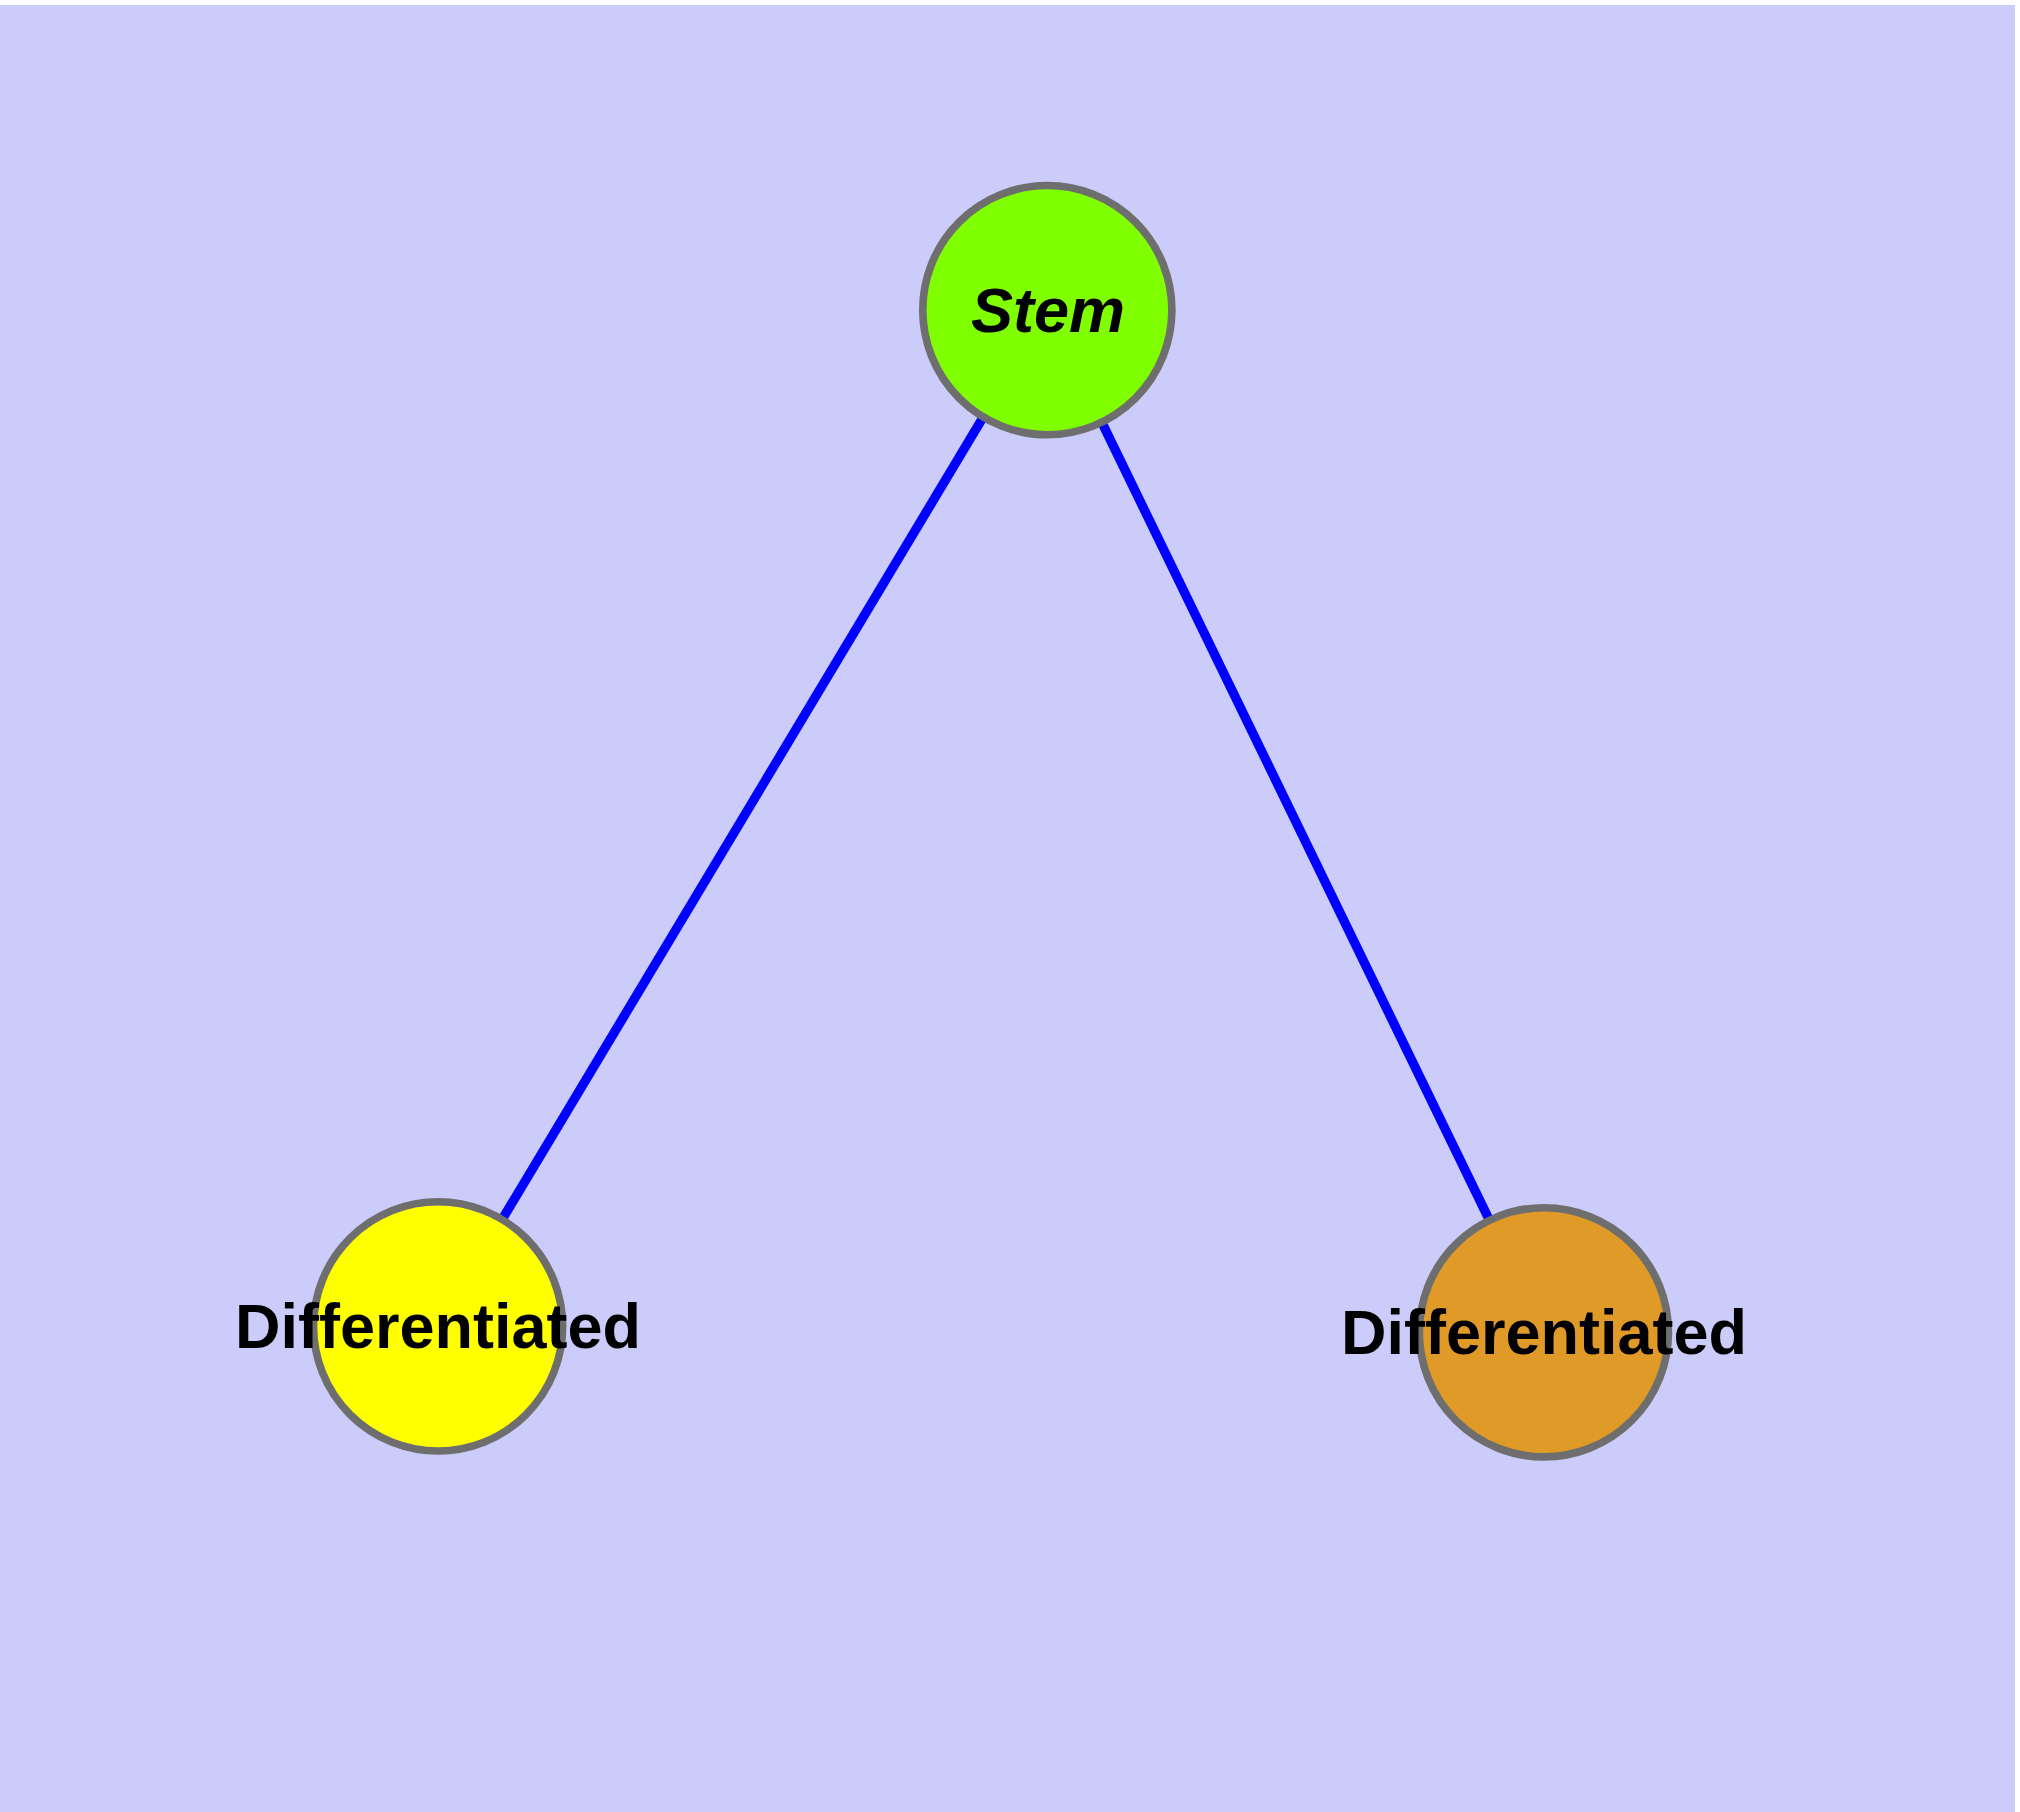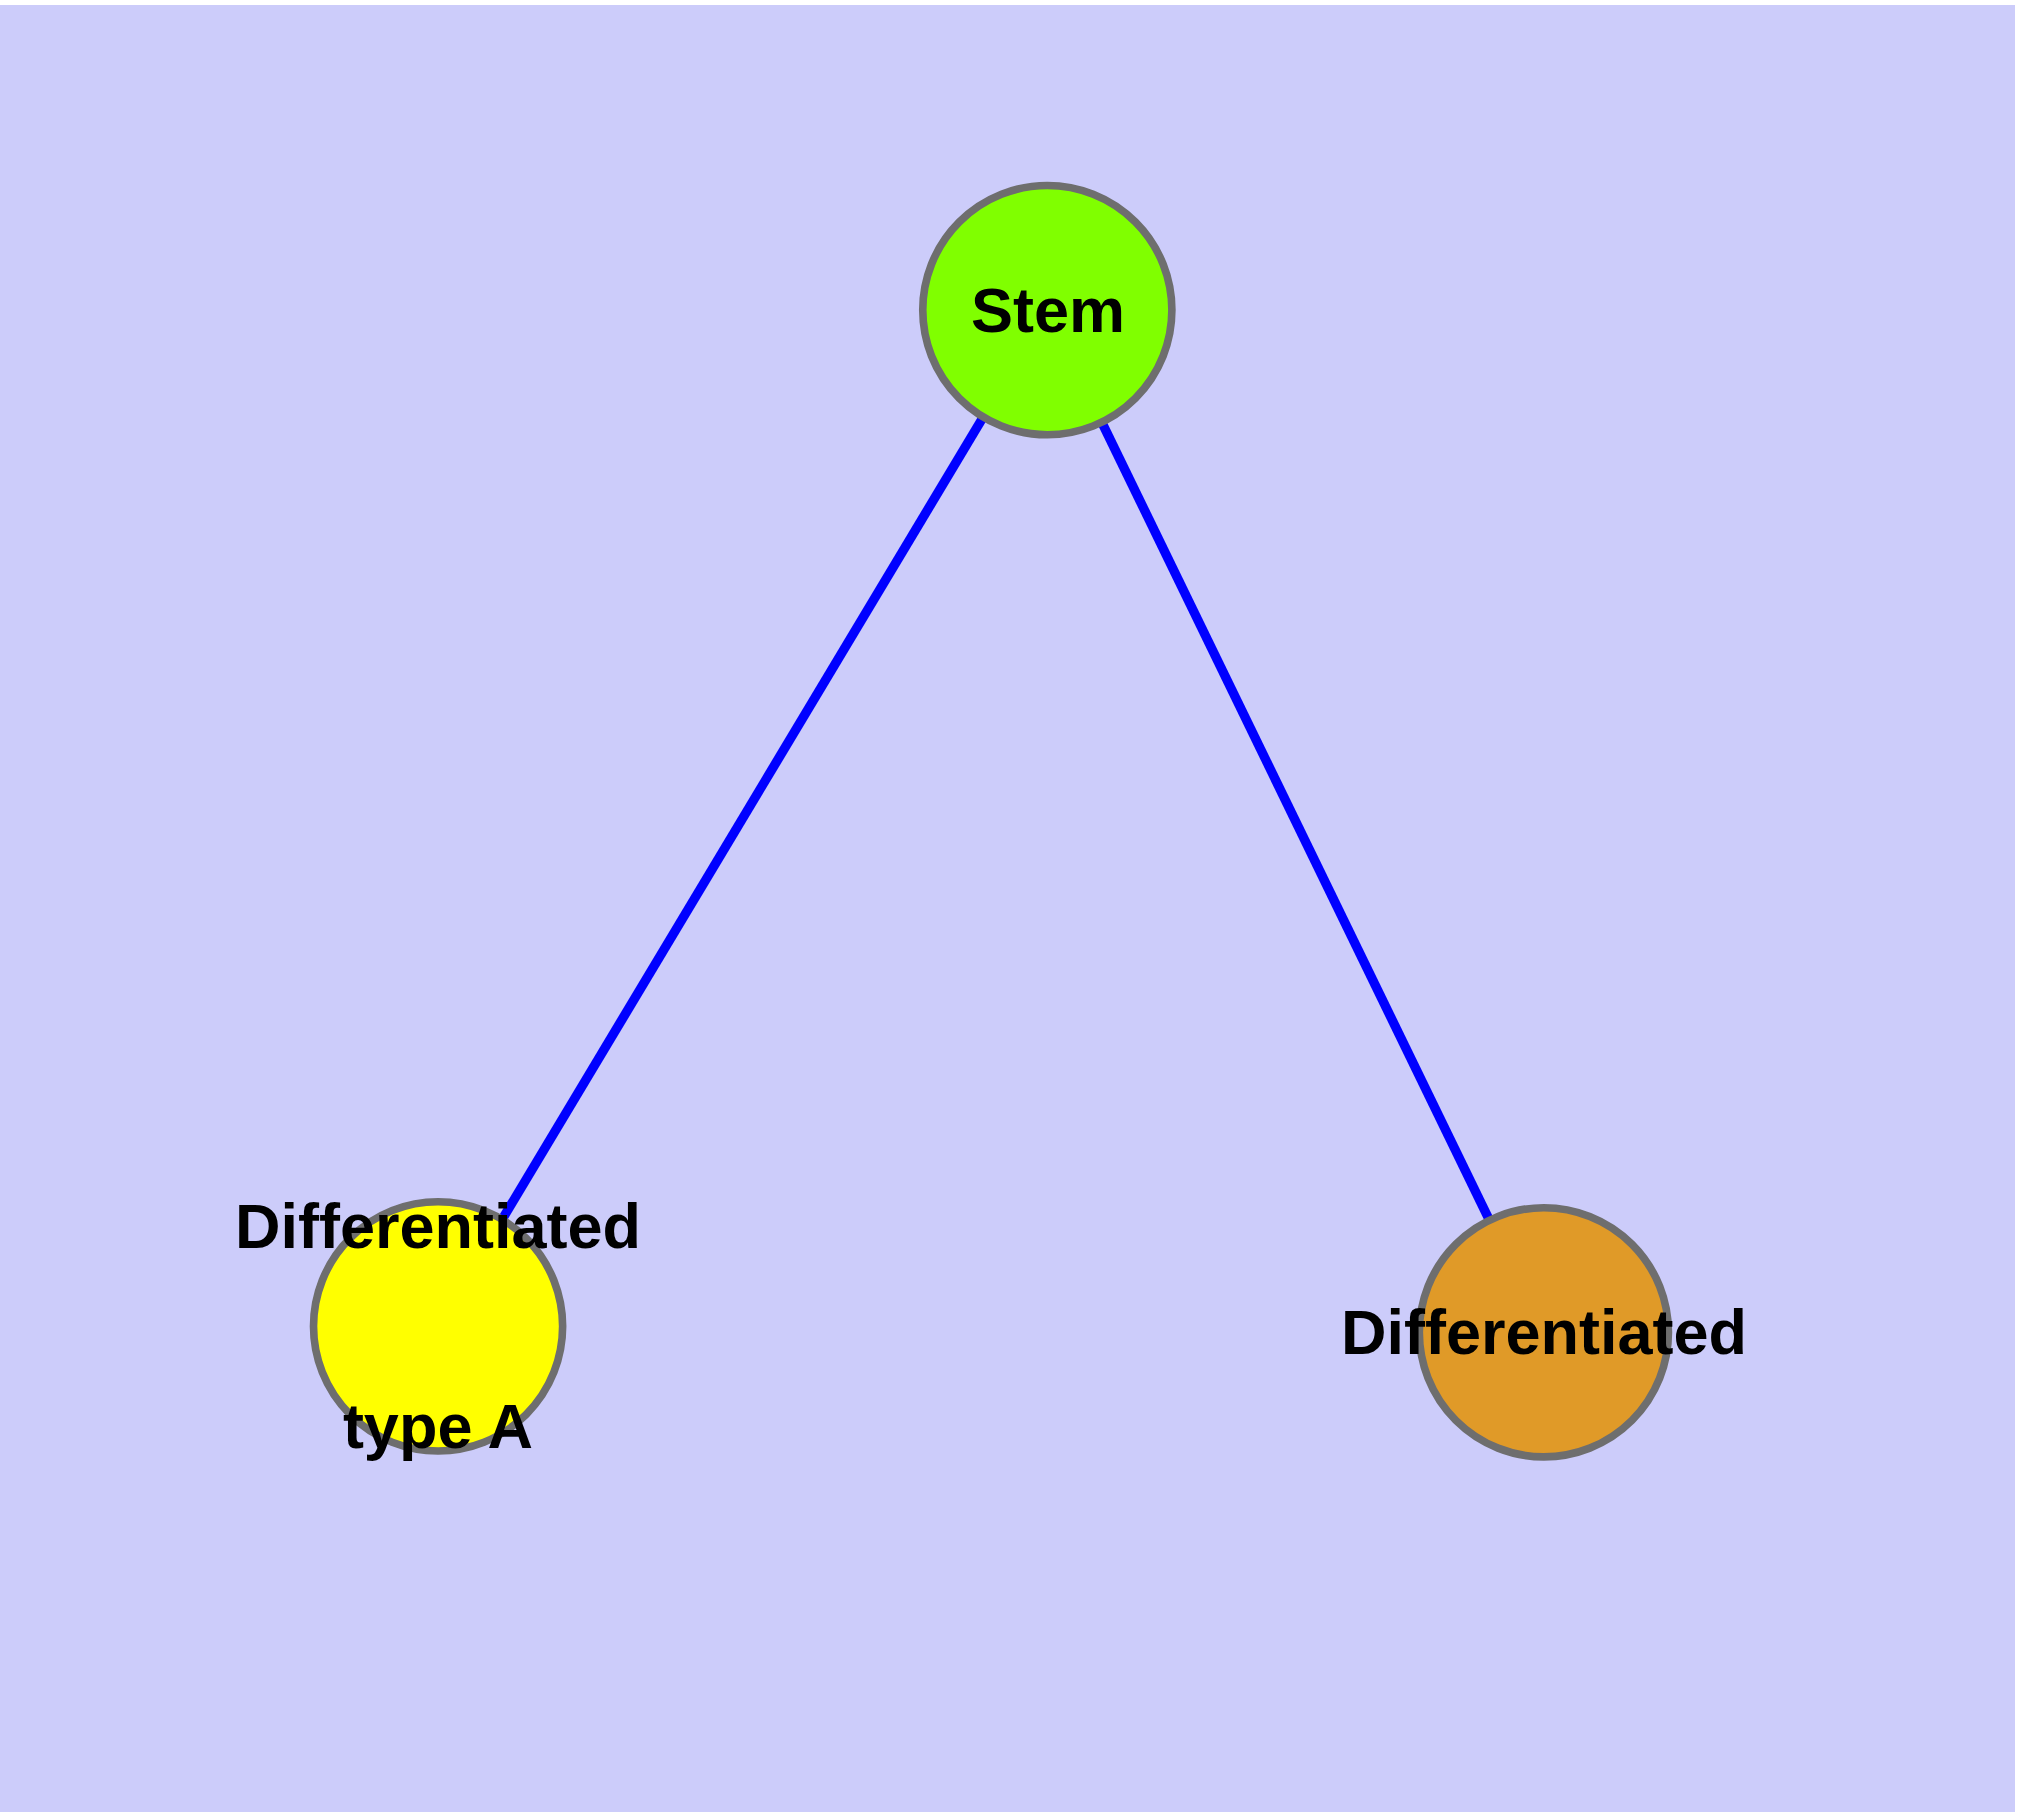--- a/index.html
+++ b/index.html
@@ -53,27 +53,26 @@
       <line x1="1236" y1="360" x2="1822" y2="1566" stroke="#0000ff" stroke-width="11" stroke-linecap="butt"></line>
     </g>
 
     <g>
       <circle cx="1236" cy="360" r="147" fill="#80ff00" stroke="#6e6e6e" stroke-width="9"></circle>
       <circle cx="517" cy="1559" r="147" fill="#ffff00" stroke="#6e6e6e" stroke-width="9"></circle>
       <circle cx="1822" cy="1566" r="147" fill="#e09a28" stroke="#6e6e6e" stroke-width="9"></circle>
     </g>
   </svg>
 
-  <div class="node-label" style="left:1048px; top:305px; font-size:63px;">
+  <div class="node-label" style="left:1048px; top:305px; font-size:63px;font-style:italic;">
     <div>Stem</div>
   </div>
 
   <div class="node-label" style="left:438px; top:1321px; font-size:63px;">
     <div>Differentiated</div>
-    <div>type A</div>
   </div>
 
   <div class="node-label" style="left:1544px; top:1327px; font-size:63px;">
     <div>Differentiated</div>
   </div>
 
 </div>
 
 
 </body></html>

